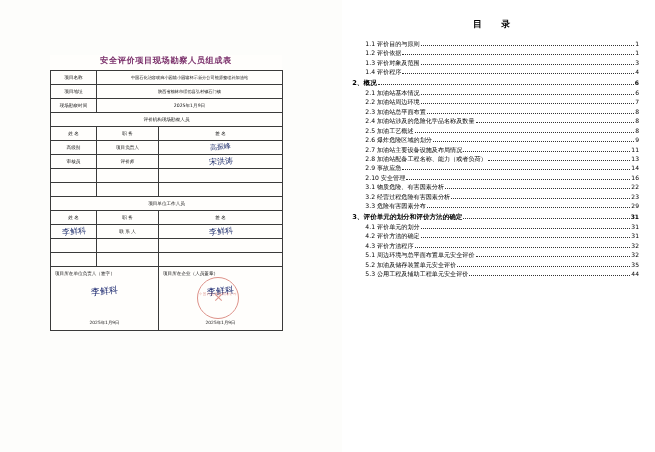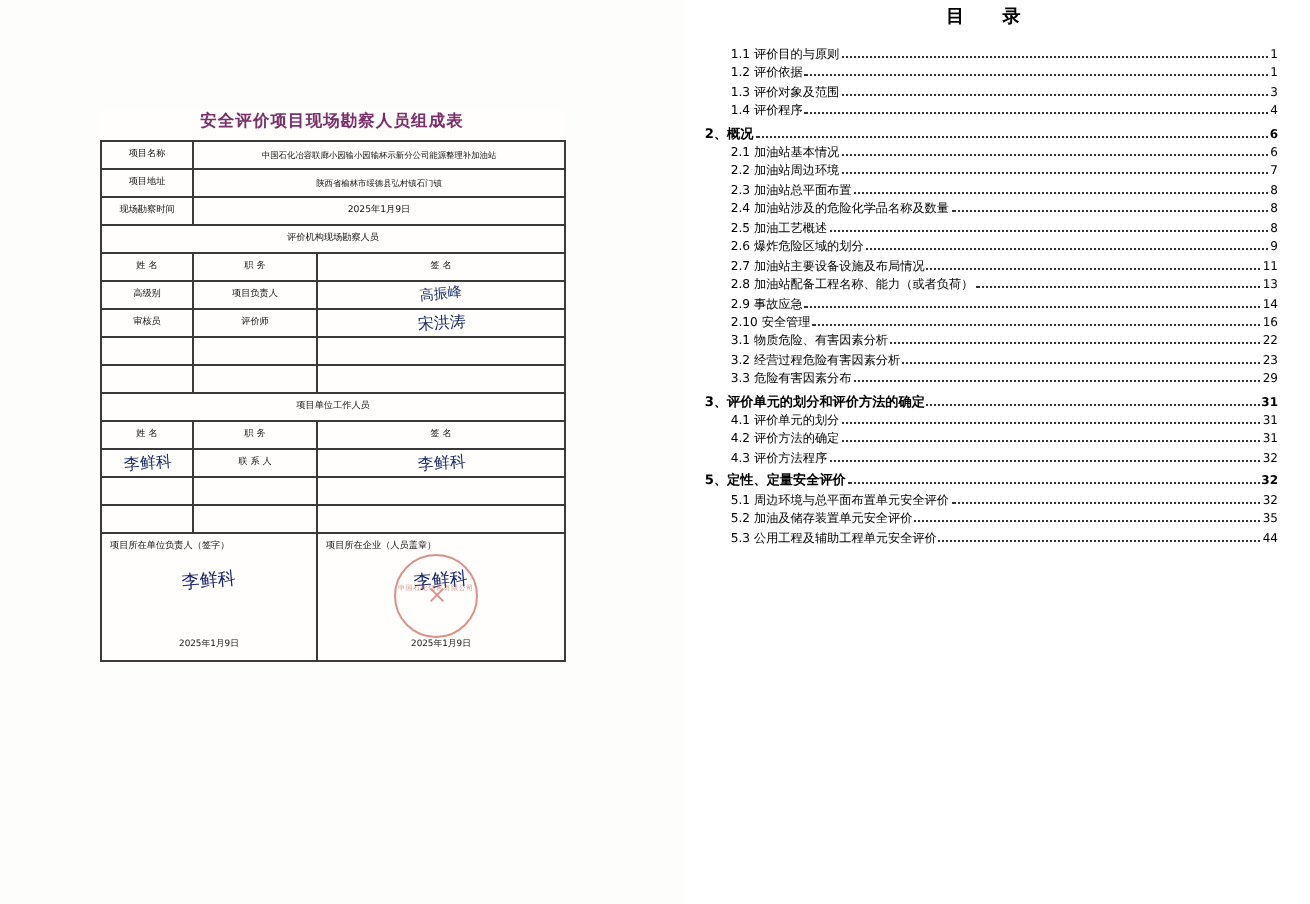--- a/index.html
+++ b/index.html
@@ -149,21 +149,21 @@
     font-size: 3.4px;
     color: #c0392b;
     letter-spacing: 0.4px;
   }
   
   .right-pane {
     position: relative;
     width: 328px;
     height: 452px;
     background: #ffffff;
-    padding: 0 16px 0 10px;
+    padding: 16px 16px 0 10px;
     box-sizing: border-box;
   }
   .toc-title {
     text-align: center;
     font-size: 9px;
     font-weight: bold;
     letter-spacing: 8px;
     color: #000;
     margin: 2px 0 8px 0;
   }
@@ -422,25 +422,20 @@
         <div class="toc-row lvl2">
           <span class="toc-txt">4.2  评价方法的确定</span>
           <span class="toc-dots"></span>
           <span class="toc-pg">31</span>
         </div>
         <div class="toc-row lvl2">
           <span class="toc-txt">4.3  评价方法程序</span>
           <span class="toc-dots"></span>
           <span class="toc-pg">32</span>
         </div>
-        <div class="toc-row lvl1">
-          <span class="toc-txt">5、定性、定量安全评价</span>
-          <span class="toc-dots"></span>
-          <span class="toc-pg">32</span>
-        </div>
         <div class="toc-row lvl2">
           <span class="toc-txt">5.1  周边环境与总平面布置单元安全评价</span>
           <span class="toc-dots"></span>
           <span class="toc-pg">32</span>
         </div>
         <div class="toc-row lvl2">
           <span class="toc-txt">5.2  加油及储存装置单元安全评价</span>
           <span class="toc-dots"></span>
           <span class="toc-pg">35</span>
         </div>

